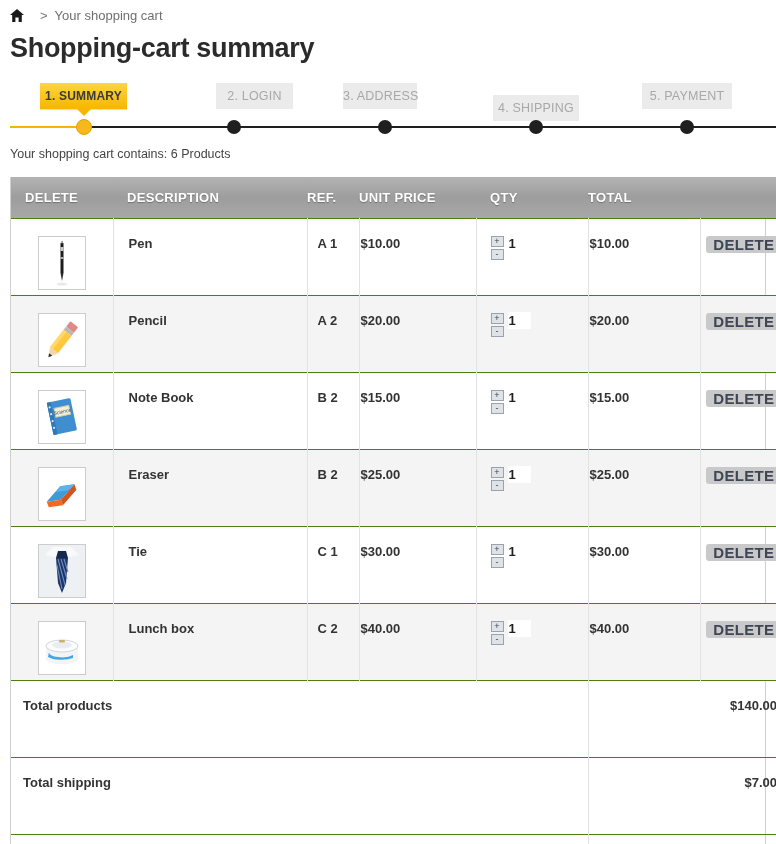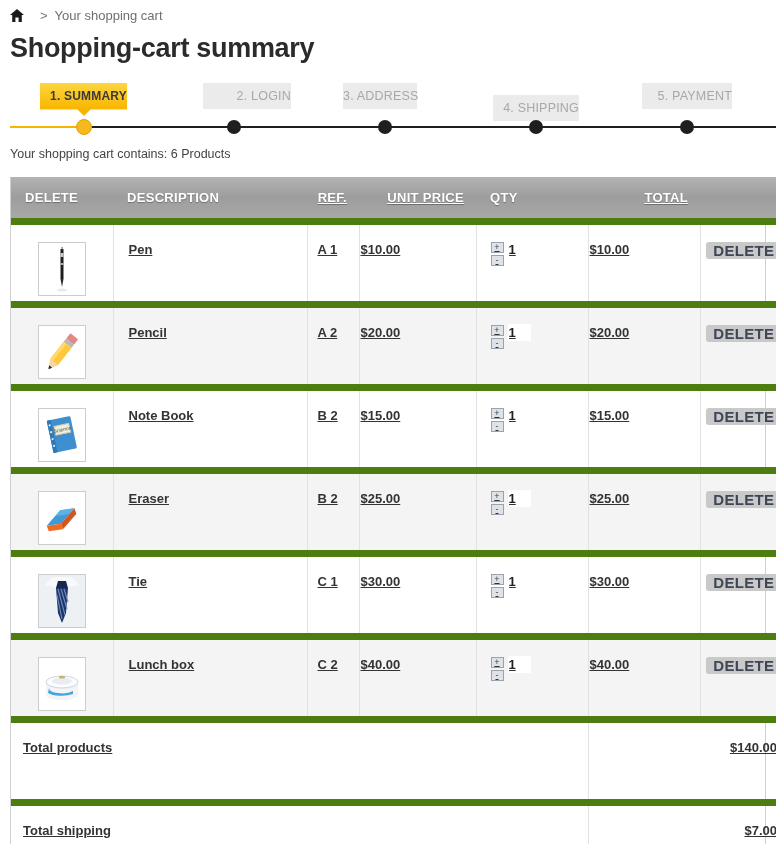--- a/index.html
+++ b/index.html
@@ -56,21 +56,21 @@
   .stepper {
     position: relative;
     margin-top: 18px;
     height: 60px;
   }
   .step {
     position: absolute;
     top: 0;
     height: 26px;
     line-height: 26px;
-    text-align: right;
+    text-align: center;
     font-size: 12px;
     font-weight: bold;
     letter-spacing: 0.2px;
     white-space: nowrap;
   }
   .step.inactive {
     background: #ebebeb;
     color: #a8a8a8;
     font-weight: normal;
     font-size: 12.5px;
@@ -145,40 +145,39 @@
     color: #ffffff;
     font-size: 13px;
     font-weight: bold;
     letter-spacing: 0.3px;
     text-shadow: 0 1px 1px rgba(0,0,0,0.3);
     height: 41px;
     text-align: left;
     padding: 0 0 0 14px;
     border: none;
   }
-  table.cart thead th.num { text-align: right; padding: 0 12px 0 0; text-decoration: underline; }
+  table.cart thead th.num { text-align: left; padding: 0 12px 0 0; }
   table.cart thead th.qty { text-align: left; padding-left: 14px; }
 
   col.c-img   { width: 102px; }
   col.c-desc  { width: 194px; }
   col.c-ref   { width: 52px; }
   col.c-price { width: 117px; }
   col.c-qty   { width: 112px; }
   col.c-total { width: 112px; }
   col.c-act   { width: 87px; }
 
   table.cart tbody td {
-    border-top: 7px solid #4d7c0f;
+    border-top: 1px solid #4d7c0f;
     border-right: 1px solid #e2e2e2;
     vertical-align: top;
     padding-top: 17px;
     font-size: 13px;
     color: #333333;
     height: 58px;
-    text-decoration: underline;
   }
   table.cart tbody tr.prod-row { height: 75px; }
   table.cart tbody tr.alt td { background: #f4f4f4; }
   table.cart tbody td:last-child { border-right: none; }
 
   td.img-cell { padding: 12px 0 0 0; text-align: center; }
   .thumb {
     width: 46px;
     height: 52px;
     border: 1px solid #cccccc;
@@ -298,21 +297,21 @@
 <h1 class="page-title">Shopping-cart summary</h1>
 
 <div class="stepper">
   <div class="track"></div>
   <div class="track-done"></div>
 
   <div class="step active" style="left:40px; width:87px;">
     <span>1. SUMMARY</span>
     <span class="arrow"></span>
   </div>
-  <div class="step inactive" style="left:203px; width:77px;padding-left:11px;">
+  <div class="step inactive" style="left:216px; width:77px;">
     <span>2. LOGIN</span>
   </div>
   <div class="step inactive" style="left:343px; width:74px;">
     <span>3. ADDRESS</span>
   </div>
   <div class="step inactive" style="left:493px; width:86px;margin-top:12px;">
     <span>4. SHIPPING</span>
   </div>
   <div class="step inactive" style="left:642px; width:90px;">
     <span>5. PAYMENT</span>

